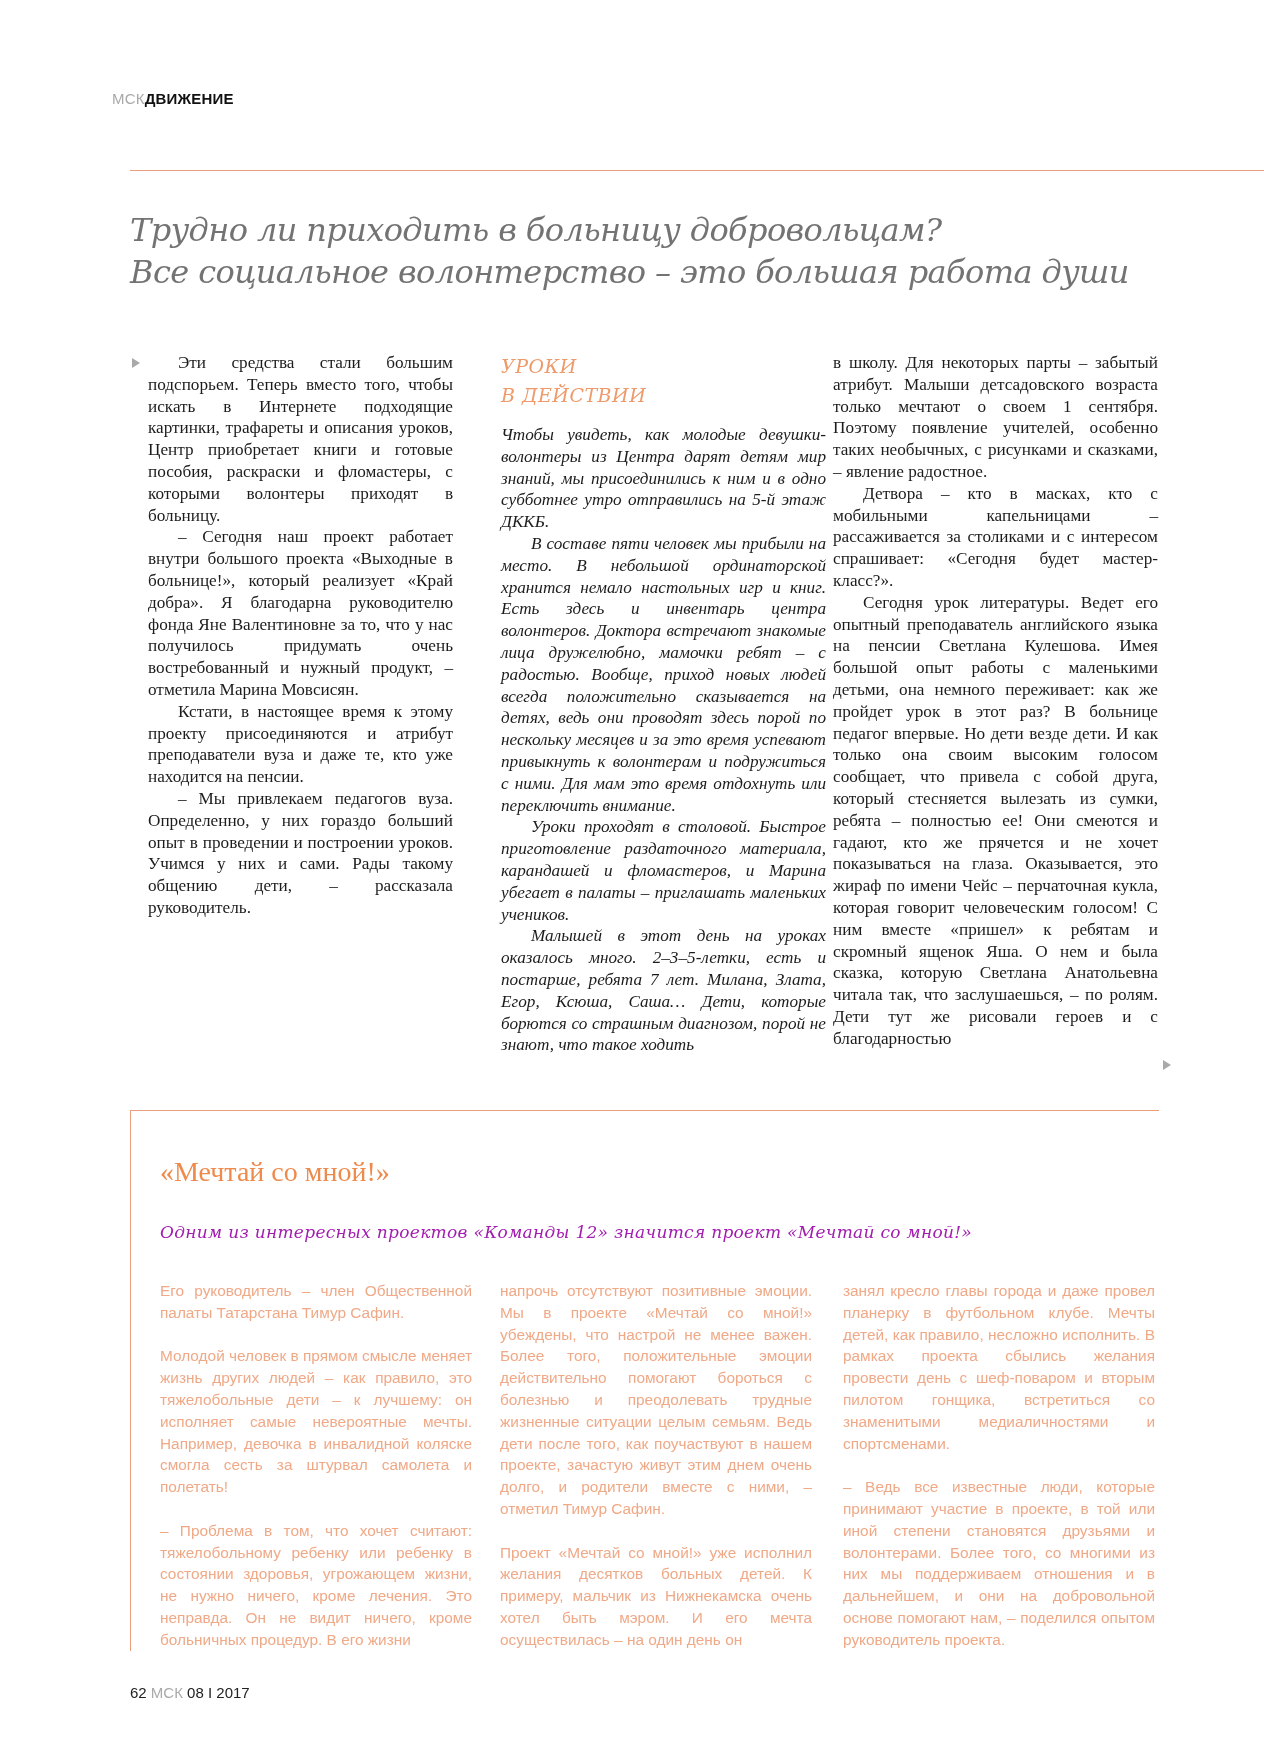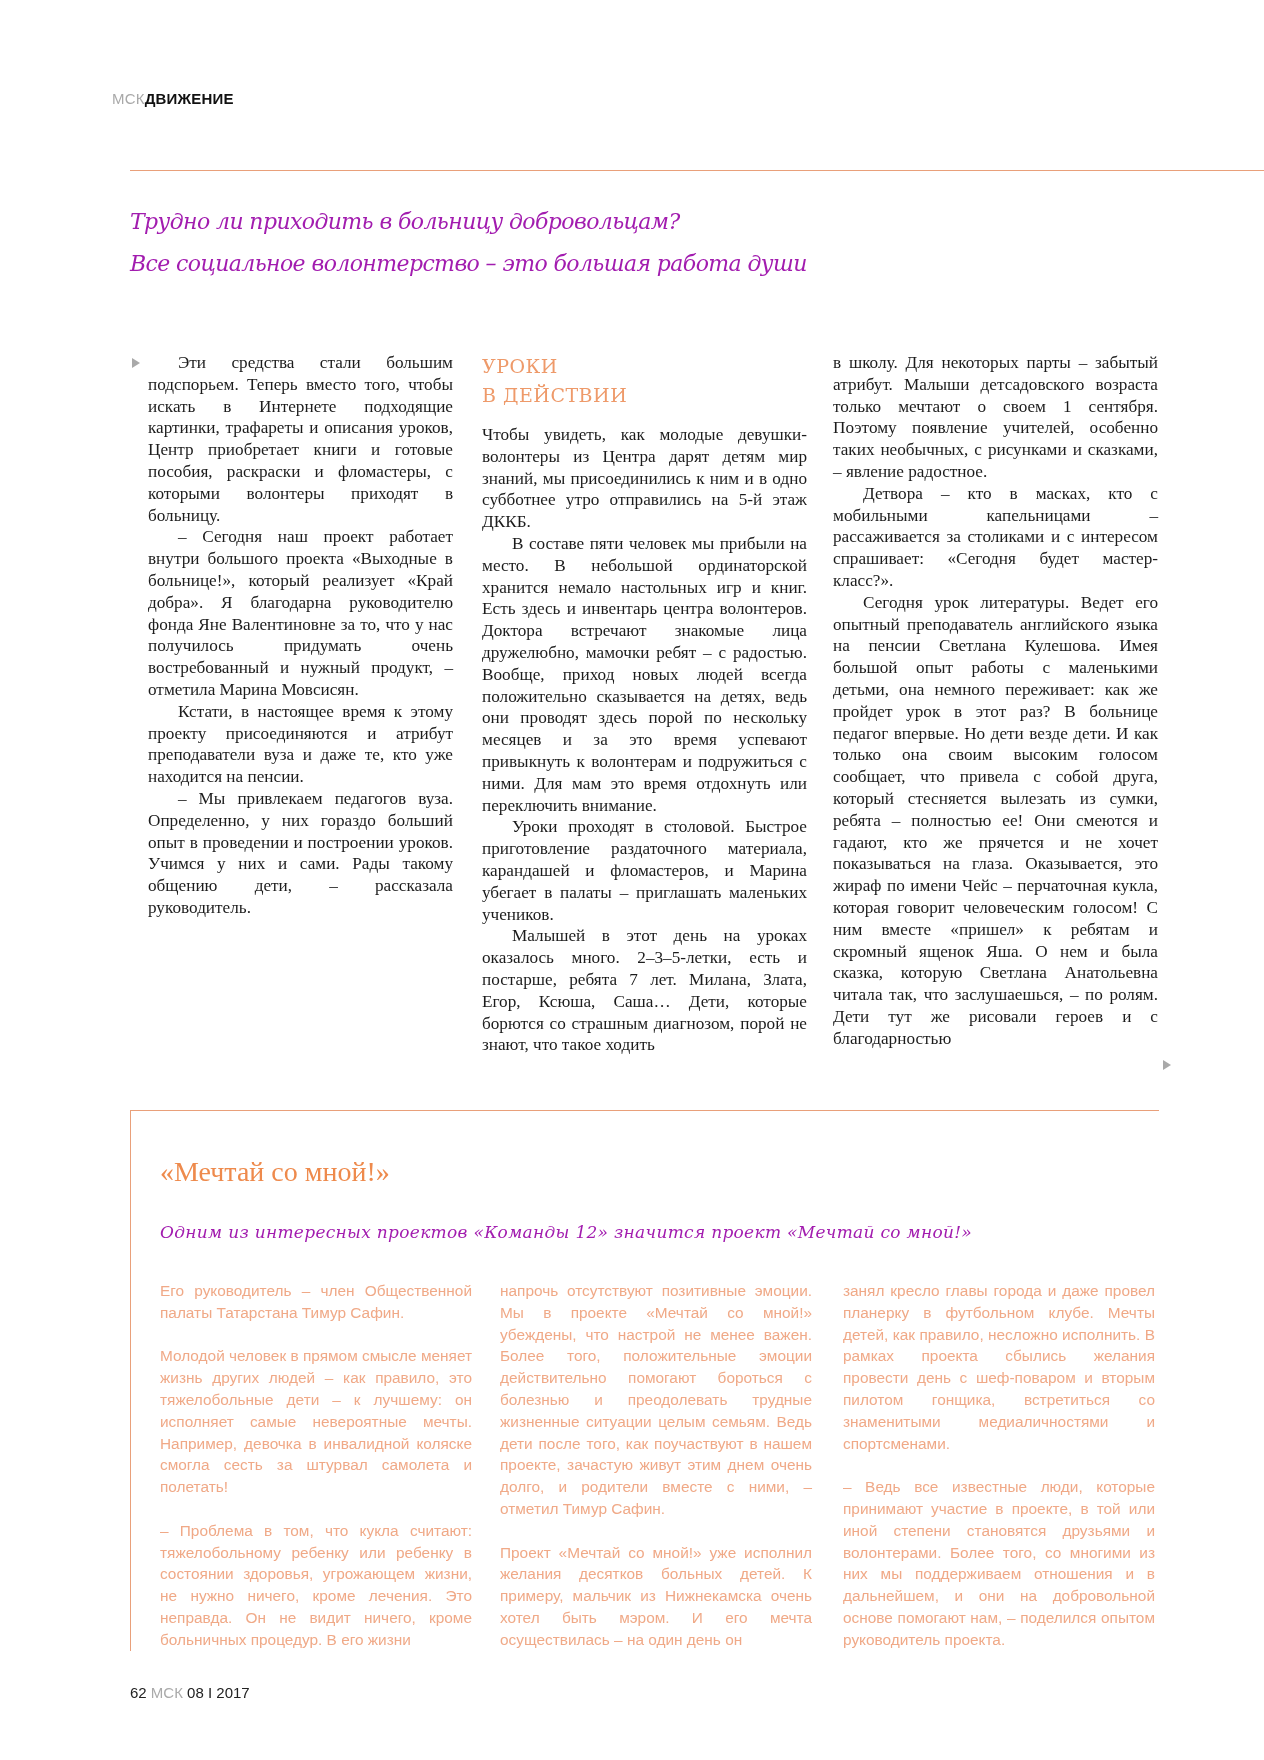--- a/index.html
+++ b/index.html
@@ -1,27 +1,27 @@
 <!DOCTYPE html>
 <html><head>
 <meta charset="utf-8">
 <style>
   html,body{margin:0;padding:0;background:#fff;}
   body{width:1264px;height:1760px;position:relative;overflow:hidden;font-family:"DejaVu Serif",serif;color:#1a1a1a;}
   .section-tag{position:absolute;left:112px;top:90px;font-family:"Liberation Sans",sans-serif;font-size:15px;letter-spacing:0.2px;}
   .section-tag .mck{color:#a9a9a9;font-weight:normal;}
   .section-tag .name{color:#111;font-weight:bold;}
   .top-rule{position:absolute;left:130px;right:0;top:170px;height:0;border-top:1.5px solid #e9a07a;}
-  .headline{position:absolute;left:130px;top:201px;width:1050px;color:#a21caf;font-family:"DejaVu Serif",serif;font-style:italic;font-size:22px;line-height:42px;letter-spacing:-0.6px;}
+  .headline{position:absolute;left:130px;top:209px;width:1050px;color:#737373;font-family:"DejaVu Serif",serif;font-style:italic;font-size:32px;line-height:42px;letter-spacing:-0.6px;}
   .headline div{white-space:nowrap;}
   .col{position:absolute;top:352px;font-family:"Liberation Serif",serif;font-size:17.2px;line-height:21.8px;text-align:justify;color:#1c1c1c;}
   .col p{margin:0;text-indent:30px;}
   .col p.noindent{text-indent:0;}
   .col1{left:148px;width:305px;}
-  .col2{left:482px;width:325px;}
+  .col2{left:501px;width:325px;font-style:italic;}
   .col3{left:833px;width:325px;}
   .sub-heading{color:#ee9a6a;font-family:"DejaVu Serif",serif;font-size:19px;line-height:29px;letter-spacing:0.5px;margin:0 0 14px 0;}
   .arrow{position:absolute;width:0;height:0;border-top:5px solid transparent;border-bottom:5px solid transparent;border-left:8px solid #a9a9a9;}
   .arrow-left{left:132px;top:358px;}
   .arrow-right{left:1163px;top:1060px;}
   .box{position:absolute;left:130px;top:1110px;width:1028px;height:540px;border-top:1.5px solid #e9a07a;border-left:1.5px solid #e9a07a;}
   .box-title{position:absolute;left:160px;top:1150px;color:#ee8a4c;font-family:"Liberation Serif",serif;font-size:28px;line-height:44px;}
   .box-lede{position:absolute;left:160px;top:1218px;color:#a21caf;font-family:"DejaVu Serif",serif;font-style:italic;font-size:17px;line-height:28px;letter-spacing:0.3px;white-space:nowrap;}
   .bcol{position:absolute;top:1272px;width:312px;font-family:"Liberation Sans",sans-serif;font-size:15.4px;line-height:21.8px;color:#f0a987;text-align:justify;font-weight:300;margin-top:8px;}
   .bcol p{margin:0 0 21.8px 0;}
@@ -71,21 +71,21 @@
   <p>Сегодня урок литературы. Ведет его опытный преподаватель английского языка на пенсии Светлана Кулешова. Имея большой опыт работы с маленькими детьми, она немного переживает: как же пройдет урок в этот раз? В больнице педагог впервые. Но дети везде дети. И как только она своим высоким голосом сообщает, что привела с собой друга, который стесняется вылезать из сумки, ребята – полностью ее! Они смеются и гадают, кто же прячется и не хочет показываться на глаза. Оказывается, это жираф по имени Чейс – перчаточная кукла, которая говорит человеческим голосом! С ним вместе «пришел» к ребятам и скромный ященок Яша. О нем и была сказка, которую Светлана Анатольевна читала так, что заслушаешься, – по ролям. Дети тут же рисовали героев и с благодарностью</p>
 </div>
 
 <div class="box"></div>
 <div class="box-title">«Мечтай со мной!»</div>
 <div class="box-lede">Одним из интересных проектов «Команды 12» значится проект «Мечтай со мной!»</div>
 
 <div class="bcol bcol1">
   <p>Его руководитель – член Общественной палаты Татарстана Тимур Сафин.</p>
   <p>Молодой человек в прямом смысле меняет жизнь других людей – как правило, это тяжелобольные дети – к лучшему: он исполняет самые невероятные мечты. Например, девочка в инвалидной коляске смогла сесть за штурвал самолета и полетать!</p>
-  <p>– Проблема в том, что кукла считают: тяжелобольному ребенку или ребенку в состоянии здоровья, угрожающем жизни, не нужно ничего, кроме лечения. Это неправда. Он не видит ничего, кроме больничных процедур. В его жизни</p>
+  <p>– Проблема в том, что хочет считают: тяжелобольному ребенку или ребенку в состоянии здоровья, угрожающем жизни, не нужно ничего, кроме лечения. Это неправда. Он не видит ничего, кроме больничных процедур. В его жизни</p>
 </div>
 <div class="bcol bcol2">
   <p>напрочь отсутствуют позитивные эмоции. Мы в проекте «Мечтай со мной!» убеждены, что настрой не менее важен. Более того, положительные эмоции действительно помогают бороться с болезнью и преодолевать трудные жизненные ситуации целым семьям. Ведь дети после того, как поучаствуют в нашем проекте, зачастую живут этим днем очень долго, и родители вместе с ними, – отметил Тимур Сафин.</p>
   <p>Проект «Мечтай со мной!» уже исполнил желания десятков больных детей. К примеру, мальчик из Нижнекамска очень хотел быть мэром. И его мечта осуществилась – на один день он</p>
 </div>
 <div class="bcol bcol3">
   <p>занял кресло главы города и даже провел планерку в футбольном клубе. Мечты детей, как правило, несложно исполнить. В рамках проекта сбылись желания провести день с шеф-поваром и вторым пилотом гонщика, встретиться со знаменитыми медиаличностями и спортсменами.</p>
   <p>– Ведь все известные люди, которые принимают участие в проекте, в той или иной степени становятся друзьями и волонтерами. Более того, со многими из них мы поддерживаем отношения и в дальнейшем, и они на добровольной основе помогают нам, – поделился опытом руководитель проекта.</p>
 </div>
 

